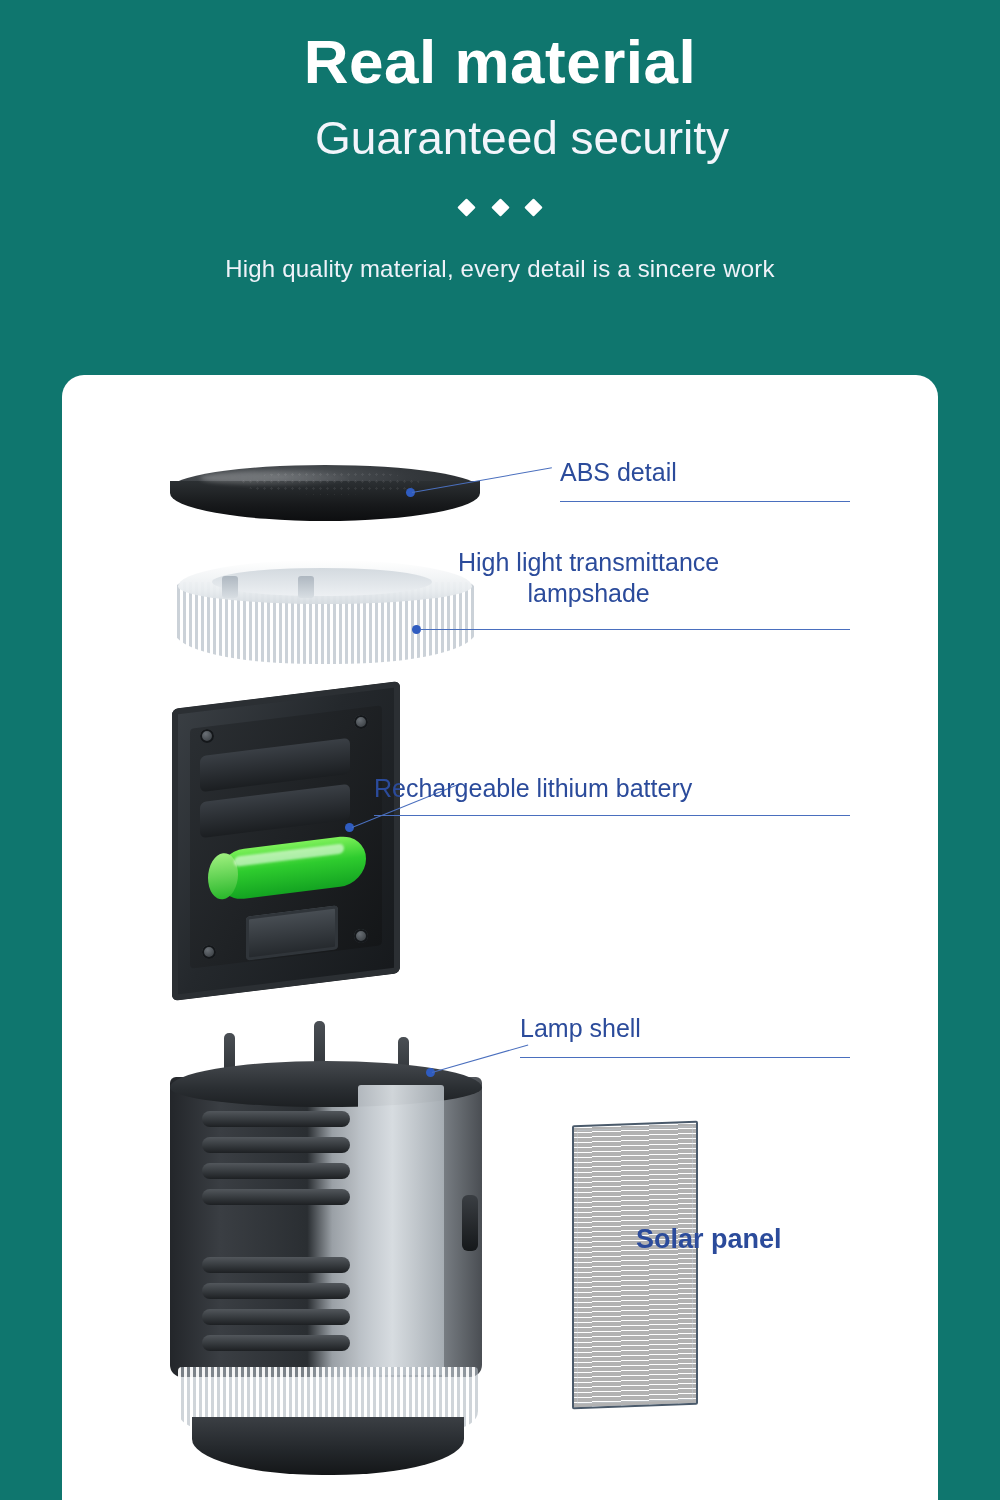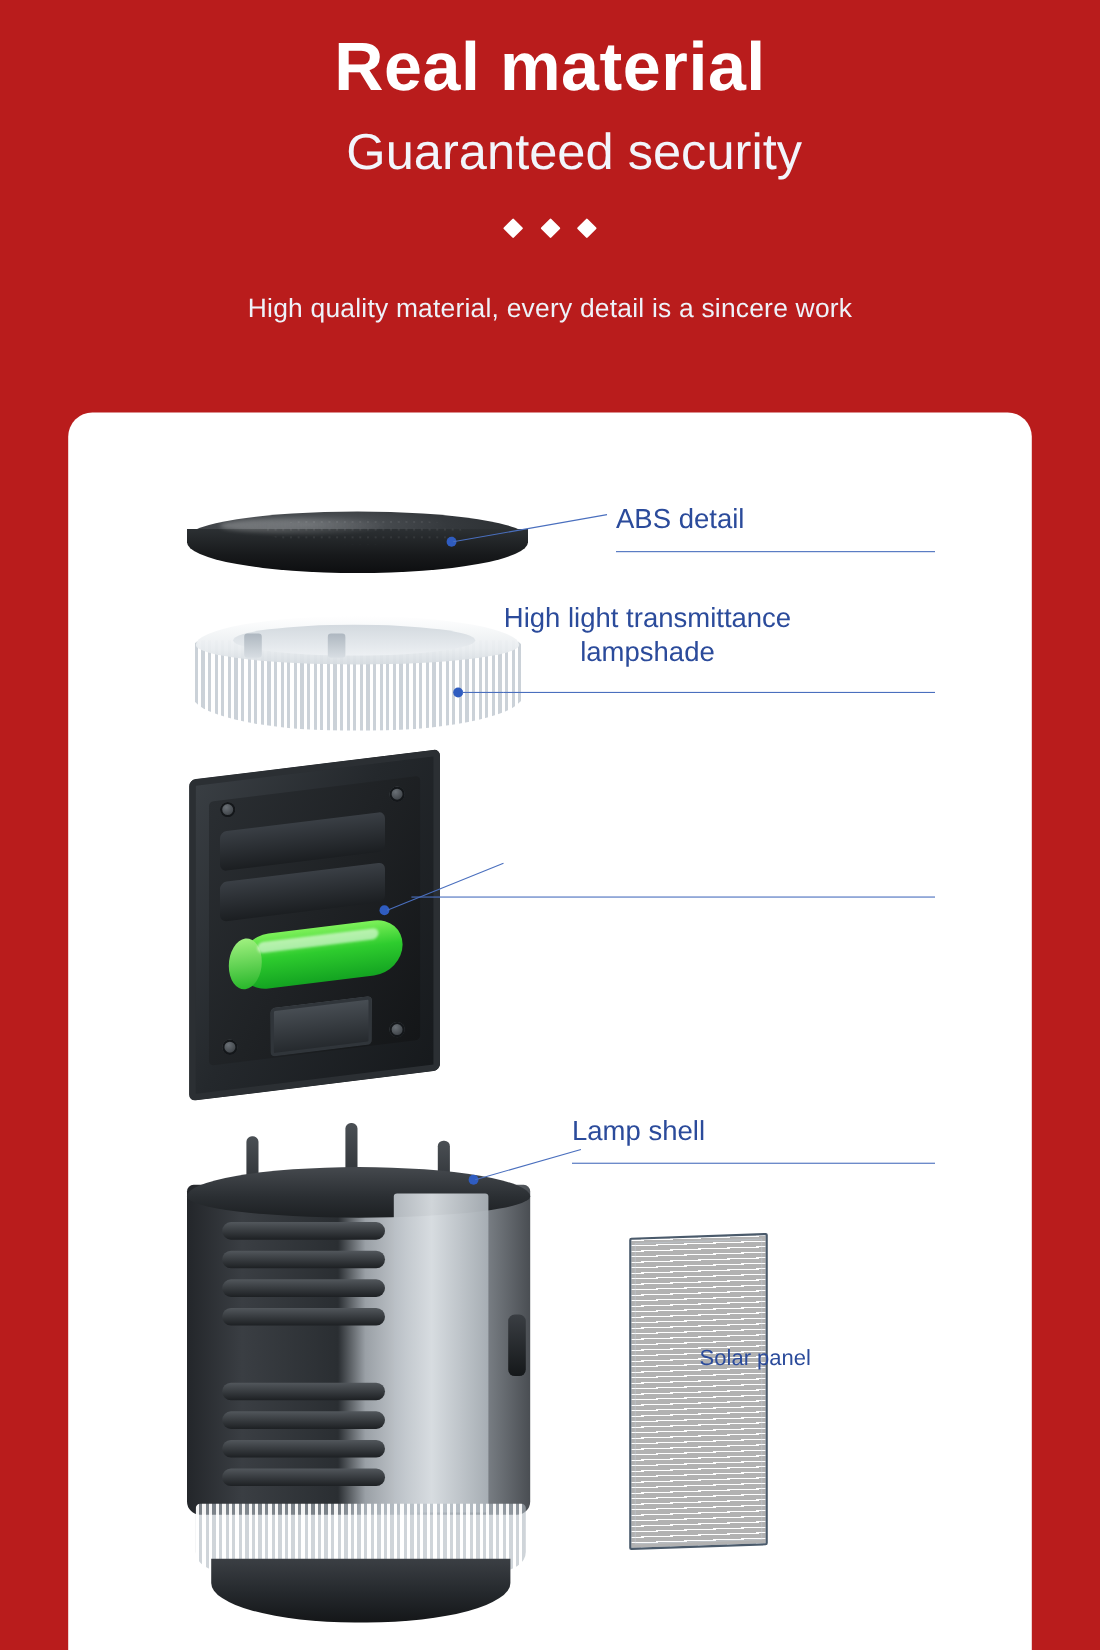--- a/index.html
+++ b/index.html
@@ -12,21 +12,21 @@
     background: #1b2d5c;
     font-family: "Liberation Sans", sans-serif;
     overflow: hidden;
     position: relative;
   }
   .page {
     position: relative;
     width: 1000px;
     height: 1500px;
     background: linear-gradient(180deg, #1c2f60 0%, #1b2c58 45%, #172murder 100%);
-    background-color: #b91c1c;
+    background-color: #0f766e;
   }
 
   
   .header {
     position: absolute;
     top: 0; left: 0; right: 0;
     height: 375px;
     text-align: center;
     color: #ffffff;
   }
@@ -57,21 +57,21 @@
     align-items: center;
   }
   .diamond {
     width: 13px;
     height: 13px;
     background: #ffffff;
     transform: rotate(45deg);
     border-radius: 1px;
   }
   .tagline {
-    margin: 16px;
+    margin: 4px;
     padding-top: 36px;
     font-size: 24px;
     color: #eef2f9;
     letter-spacing: 0.2px;
   }
 
   
   .card {
     position: absolute;
     left: 62px;
@@ -438,23 +438,24 @@
     <div class="rule" style="left:498px; top:126px; width:290px;"></div>
 
     <div class="dot" style="left:350px; top:250px;"></div>
     <div class="leader" style="left:358px; top:254px; width:38px;"></div>
     <div class="callout" style="left:396px; top:172px;text-align:center;">High light transmittance
 lampshade</div>
     <div class="rule" style="left:396px; top:254px; width:392px;"></div>
 
     <div class="dot" style="left:283px; top:448px;"></div>
     <div class="leader" style="left:290px; top:452px; width:114px; transform: rotate(-22deg);"></div>
+    <div class="callout" style="left:312px; top:398px;">Rechargeable lithium battery</div>
     <div class="rule" style="left:312px; top:440px; width:476px;"></div>
 
     <div class="dot" style="left:364px; top:693px;"></div>
     <div class="leader" style="left:370px; top:697px; width:100px; transform: rotate(-16deg);"></div>
     <div class="callout" style="left:458px; top:638px;">Lamp shell</div>
     <div class="rule" style="left:458px; top:682px; width:330px;"></div>
 
-    <div class="callout" style="left:574px; top:848px; font-size:20px;">Solar panel</div>
+    <div class="callout" style="left:574px; top:848px; font-size:27px;font-weight:bold;">Solar panel</div>
 
   </div>
 </div>
 
 </body></html>

